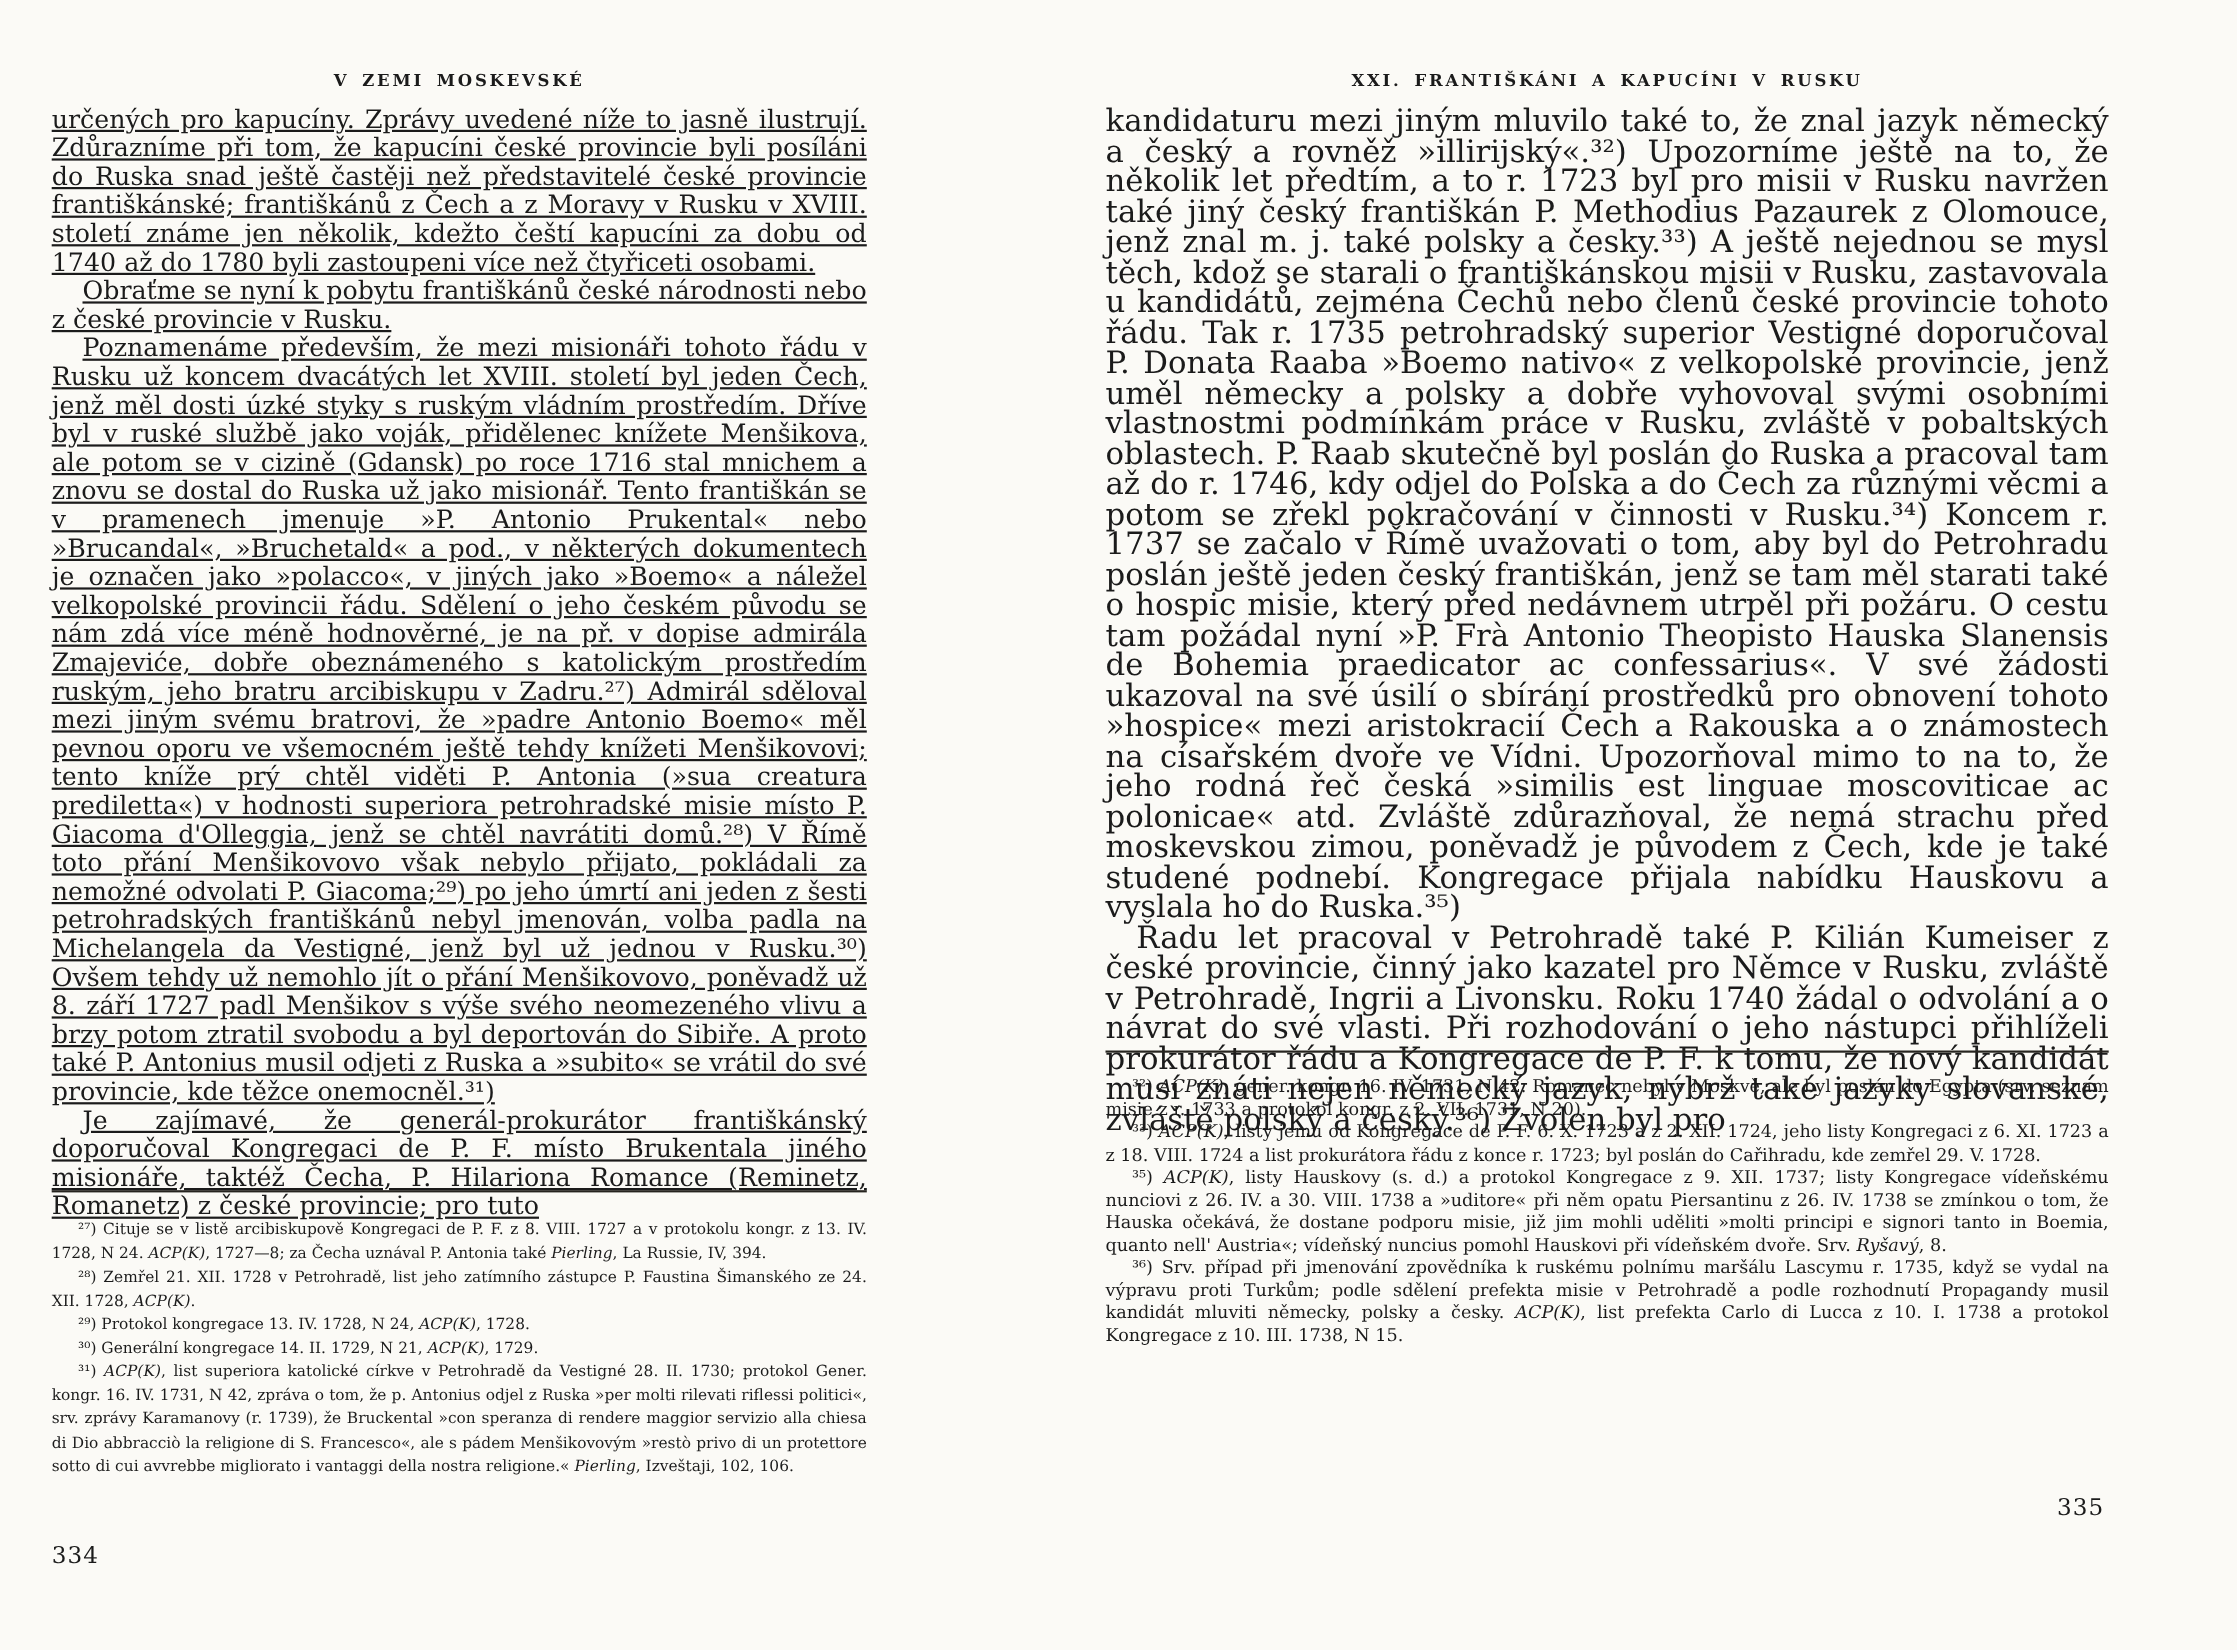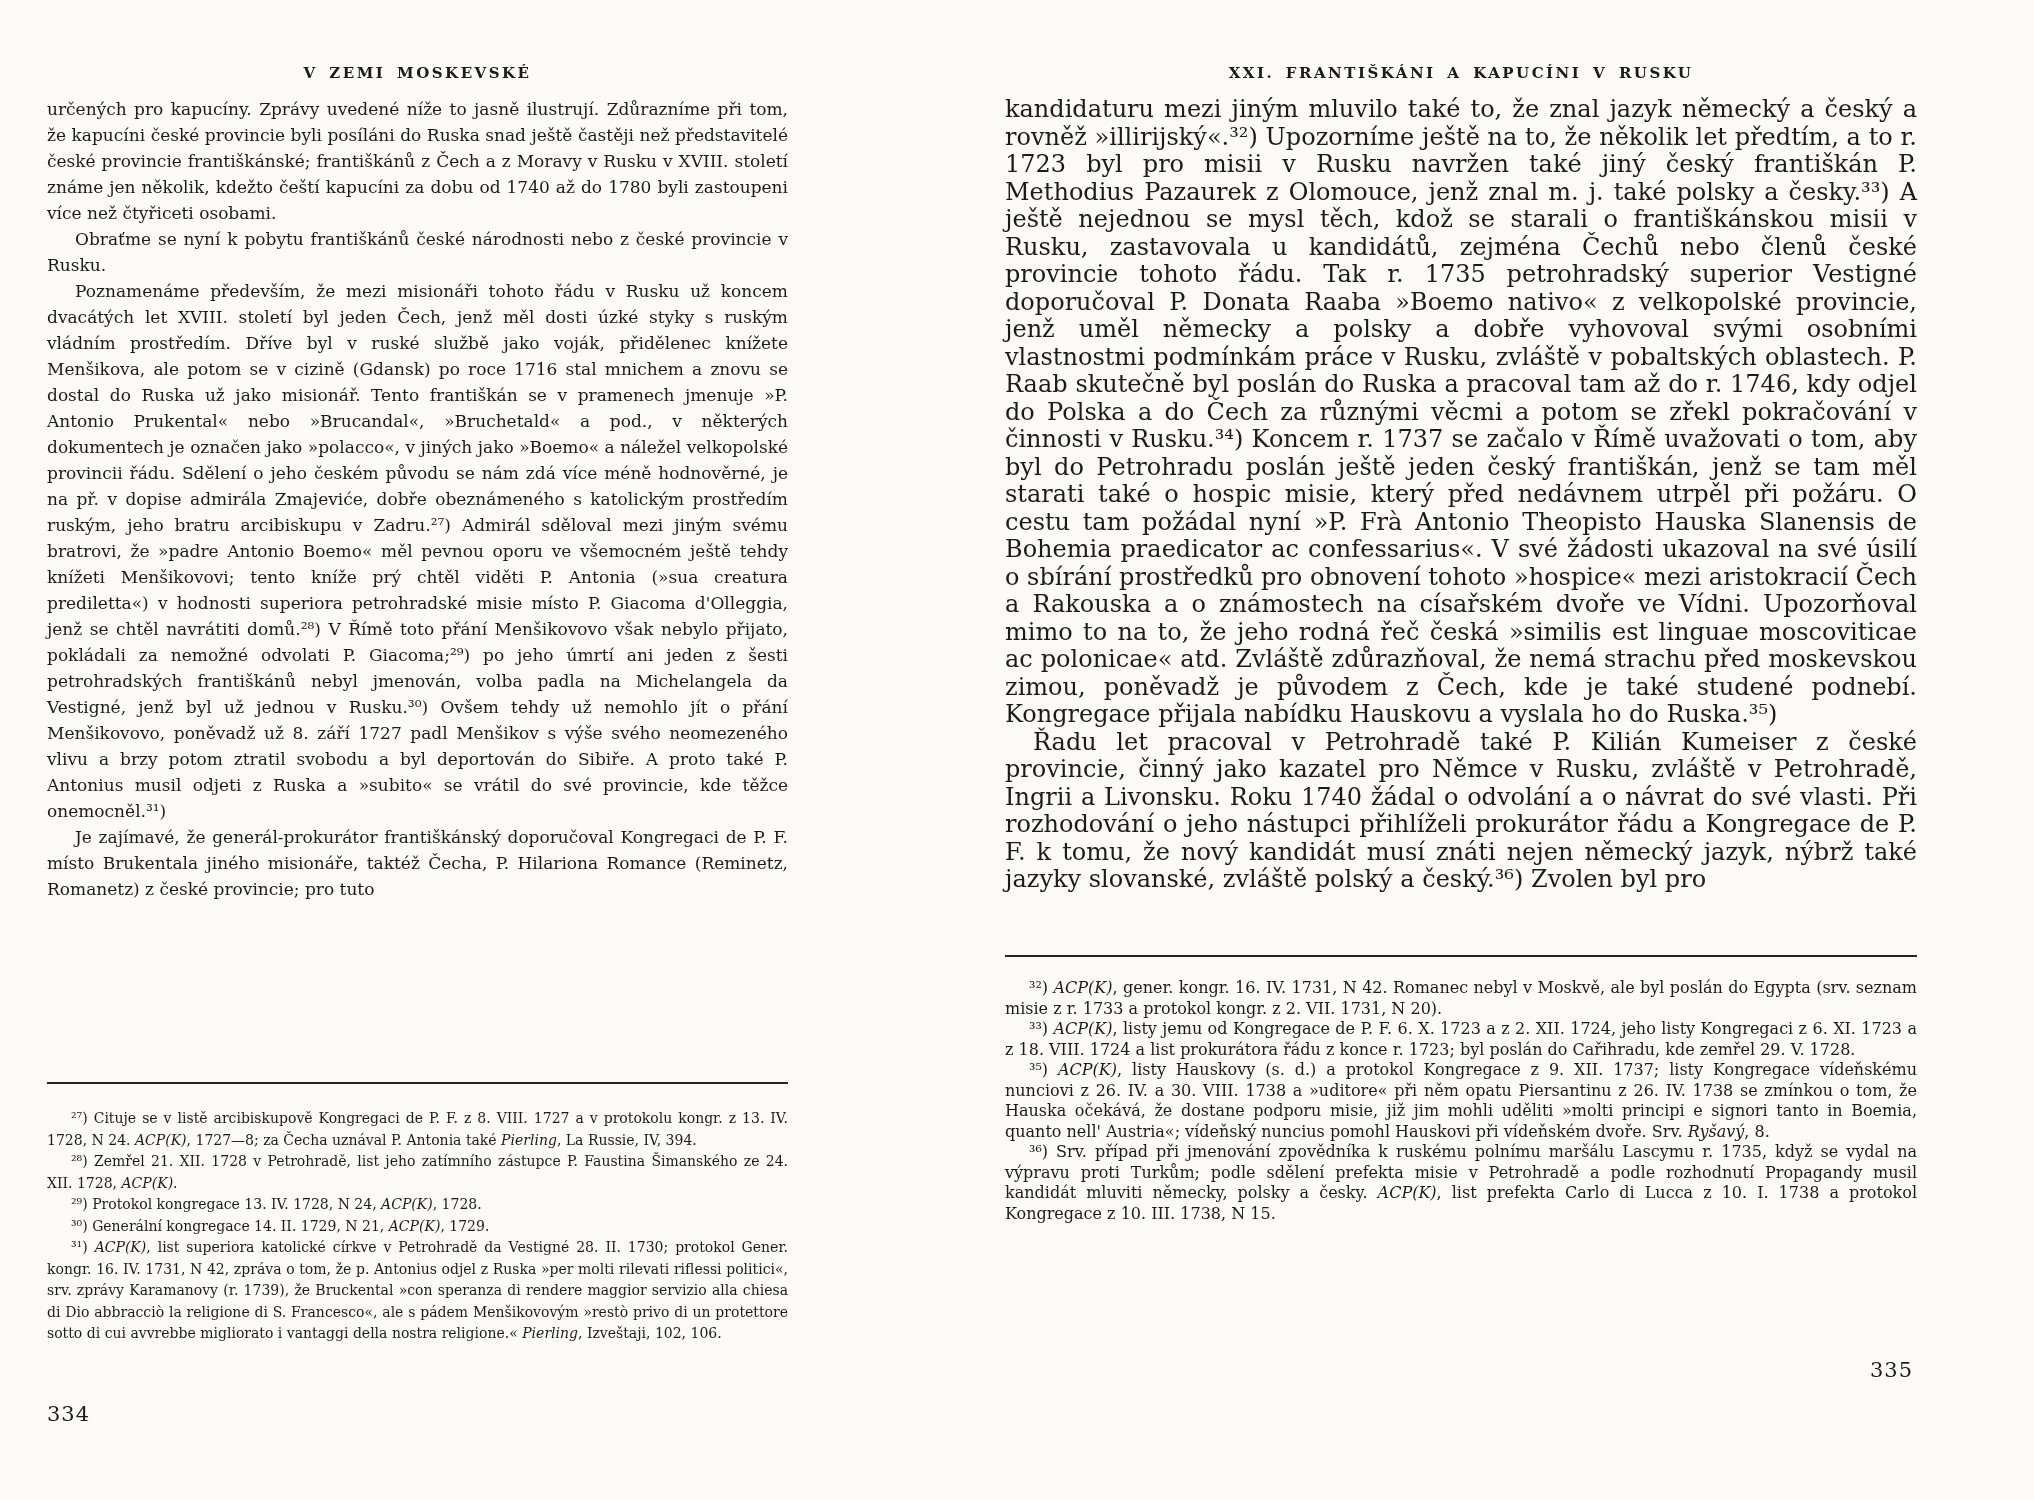--- a/index.html
+++ b/index.html
@@ -21,22 +21,22 @@
     font-size: 15px; font-weight: bold;
     letter-spacing: 2.5px;
     word-spacing: 4px;
     white-space: nowrap;
   }
 
   .body-text {
     position: absolute; top: 36px; left: 0; right: 0;
     text-align: justify;
   }
-  .page-left  .body-text { font-size: 17px; line-height: 26px; }
-  .page-right .body-text { font-size: 24px;   line-height: 27.5px; }
+  .page-left  .body-text { font-size: 23px; line-height: 26px; text-decoration: underline; }
+  .page-right .body-text { font-size: 28px;   line-height: 27.5px; }
   .body-text p { margin: 0; text-indent: 28px; }
   .body-text p.noindent { text-indent: 0; }
 
   .fnrule {
     position: absolute; left: 0; right: 0;
     height: 2px; background: #26241f;
   }
   .page-left  .fnrule { top: 1022px; }
   .page-right .fnrule { top: 895px; }
 

